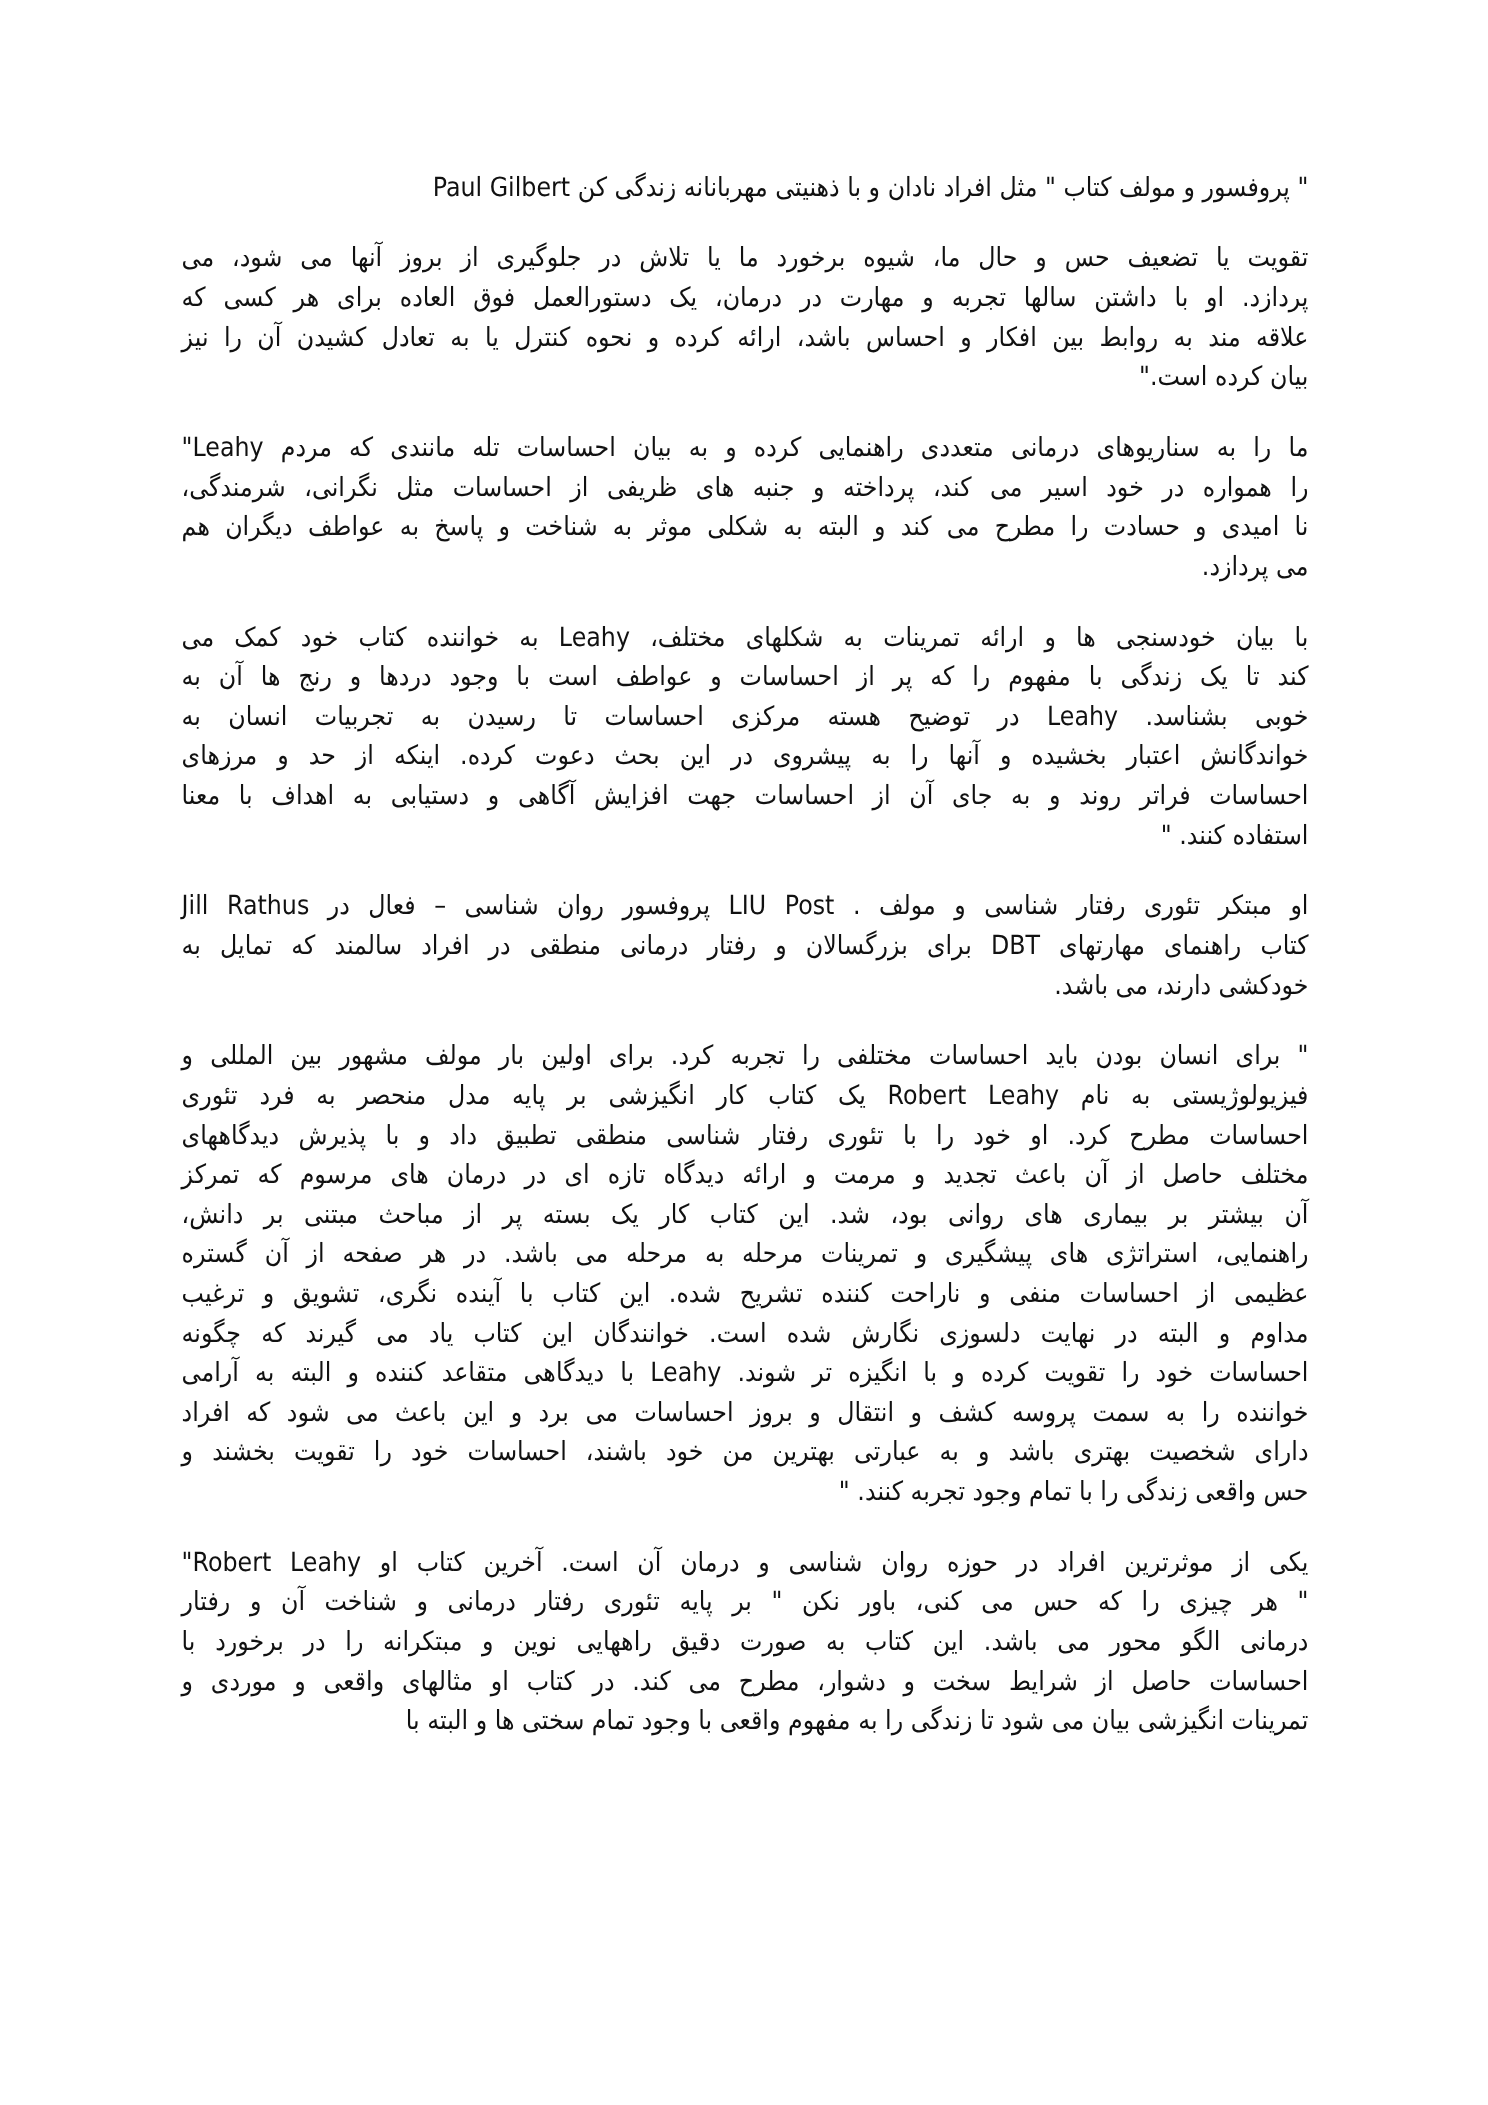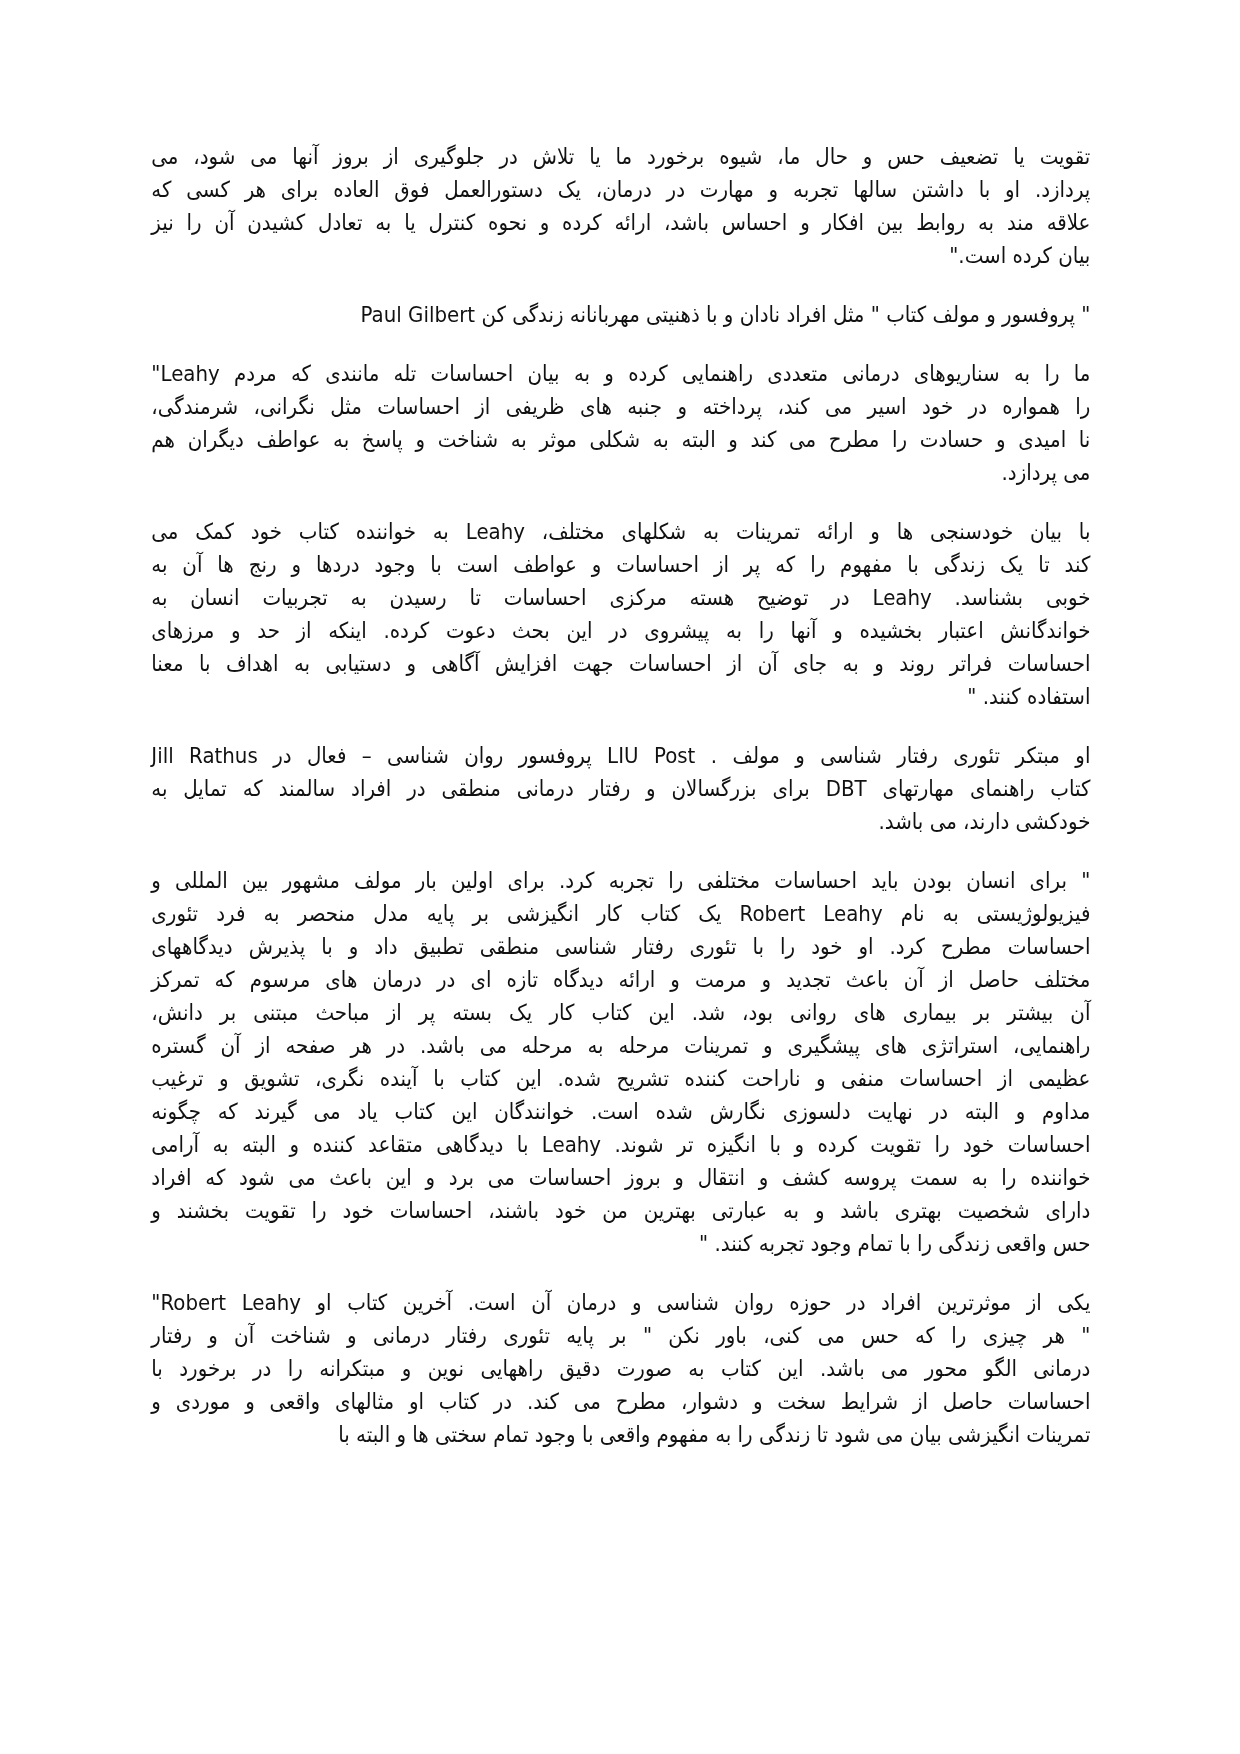--- a/index.html
+++ b/index.html
@@ -45,28 +45,28 @@
       text-align-last: right;
     }
     .para.single .line {
       text-align-last: right;
     }
   </style>
 </head>
 <body>
 
 <div class="page" id="page">
+    <div class="para single">
+      <span class="line last" dir="rtl">Paul Gilbert پروفسور و مولف کتاب " مثل افراد نادان و با ذهنیتی مهربانانه زندگی کن "</span>
+    </div>
     <div class="para">
       <span class="line" dir="rtl">تقویت یا تضعیف حس و حال ما، شیوه برخورد ما یا تلاش در جلوگیری از بروز آنها می شود، می</span>
       <span class="line" dir="rtl">پردازد. او با داشتن سالها تجربه و مهارت در درمان، یک دستورالعمل فوق العاده برای هر کسی که</span>
       <span class="line" dir="rtl">علاقه مند به روابط بین افکار و احساس باشد، ارائه کرده و نحوه کنترل یا به تعادل کشیدن آن را نیز</span>
       <span class="line last" dir="rtl">بیان کرده است."</span>
-    </div>
-    <div class="para single">
-      <span class="line last" dir="rtl">Paul Gilbert پروفسور و مولف کتاب " مثل افراد نادان و با ذهنیتی مهربانانه زندگی کن "</span>
     </div>
     <div class="para">
       <span class="line" dir="rtl">"Leahy ما را به سناریوهای درمانی متعددی راهنمایی کرده و به بیان احساسات تله مانندی که مردم</span>
       <span class="line" dir="rtl">را همواره در خود اسیر می کند، پرداخته و جنبه های ظریفی از احساسات مثل نگرانی، شرمندگی،</span>
       <span class="line" dir="rtl">نا امیدی و حسادت را مطرح می کند و البته به شکلی موثر به شناخت و پاسخ به عواطف دیگران هم</span>
       <span class="line last" dir="rtl">می پردازد.</span>
     </div>
     <div class="para">
       <span class="line" dir="rtl">با بیان خودسنجی ها و ارائه تمرینات به شکلهای مختلف، Leahy به خواننده کتاب خود کمک می</span>
       <span class="line" dir="rtl">کند تا یک زندگی با مفهوم را که پر از احساسات و عواطف است با وجود دردها و رنج ها آن به</span>

